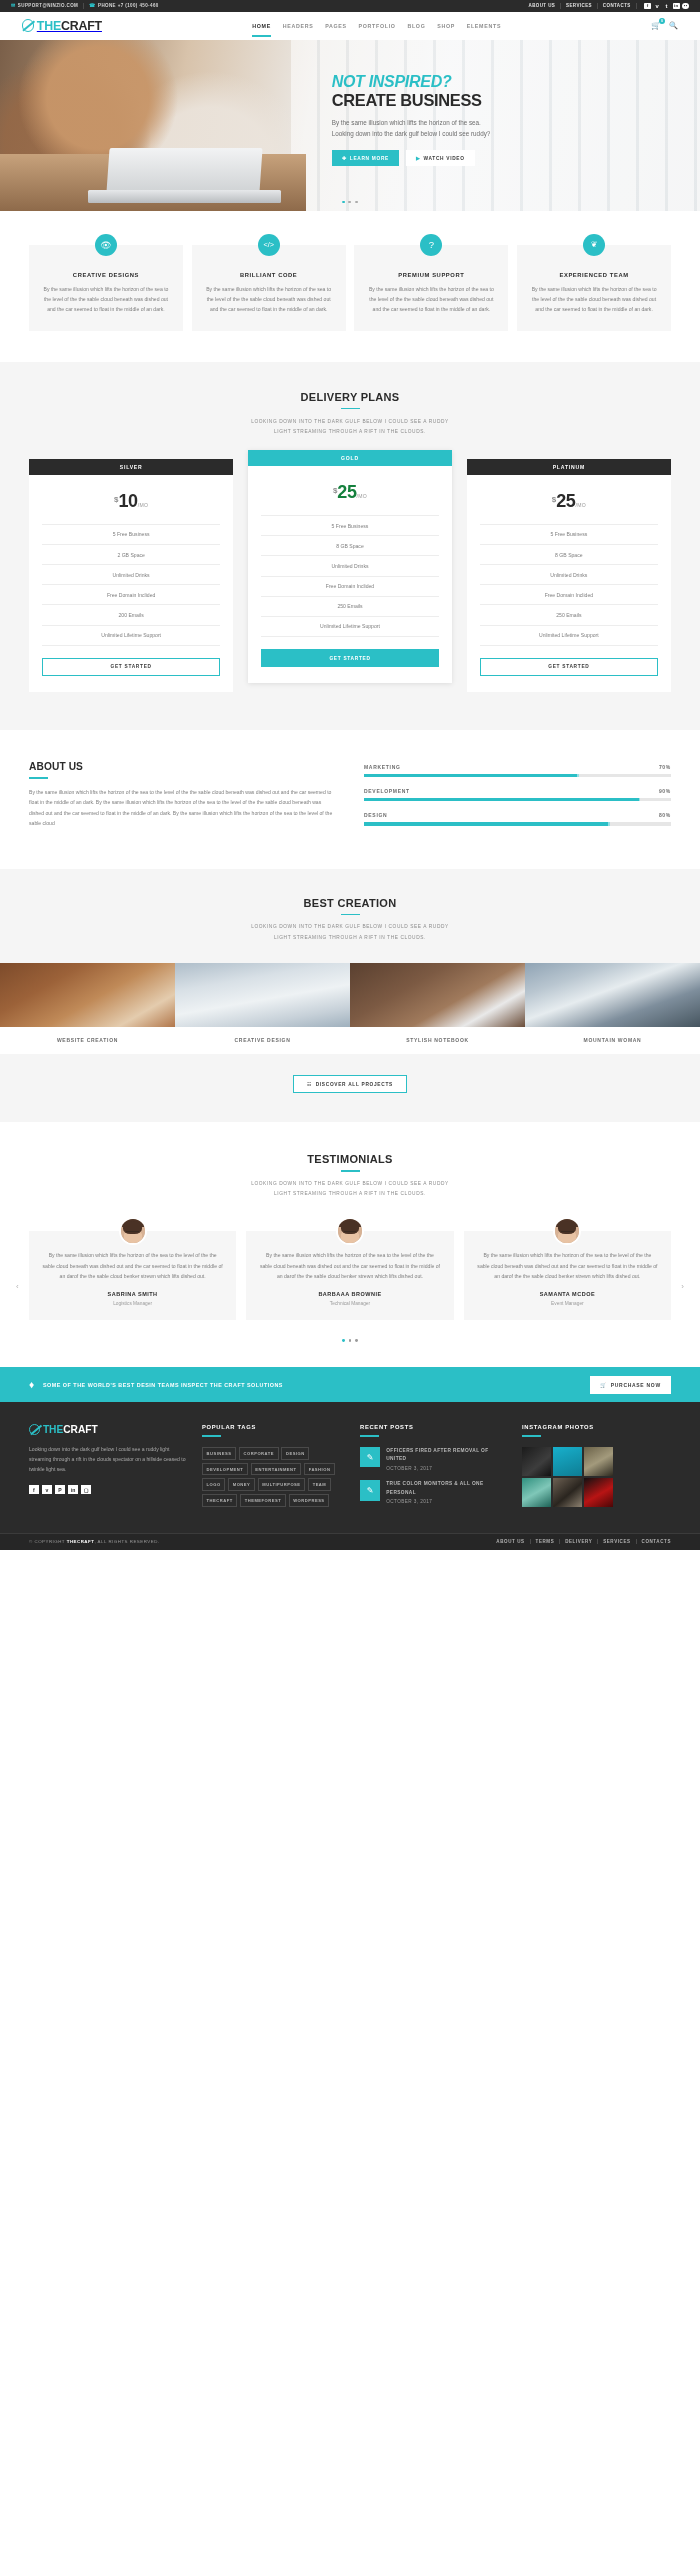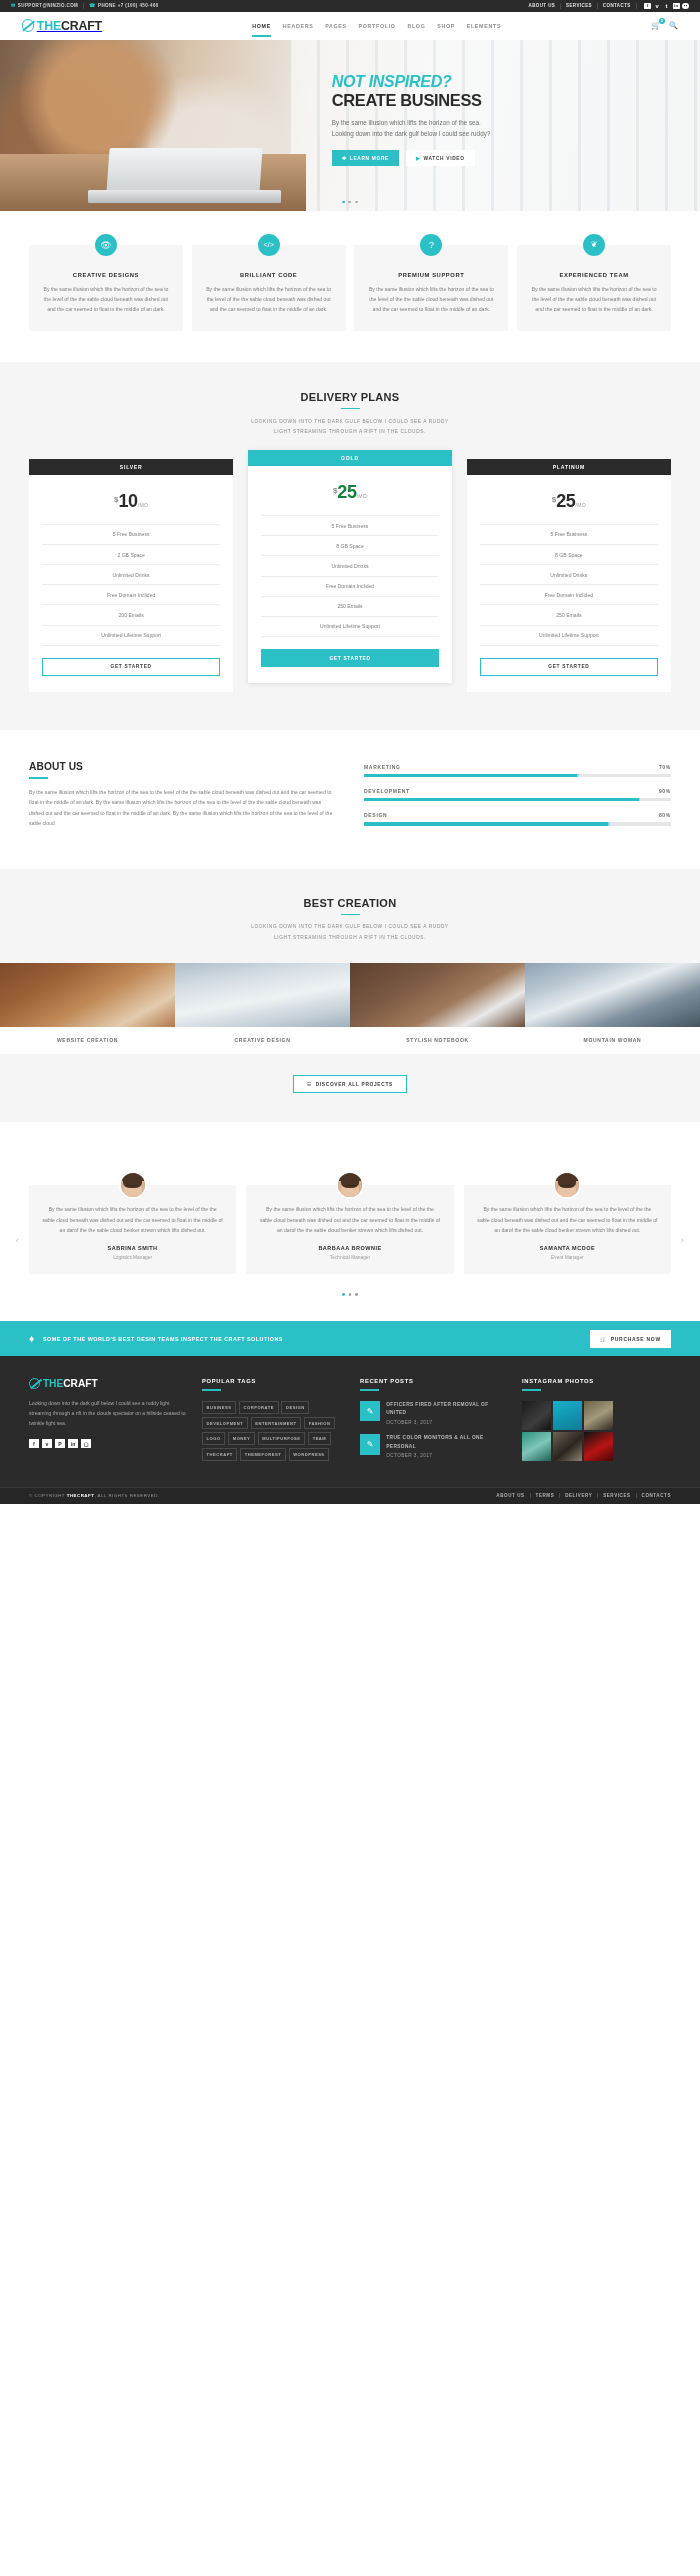--- a/index.html
+++ b/index.html
@@ -450,20 +450,28 @@
   </div>
   <div class="disc">
     <a href="#">
       <span>☷</span>
       <span>DISCOVER ALL PROJECTS</span>
     </a>
   </div>
 </div>
 
 <div class="testi">
+  <div class="sec-head">
+    <h2>TESTIMONIALS</h2>
+    <div class="ul"></div>
+    <p>
+      <span>LOOKING DOWN INTO THE DARK GULF BELOW I COULD SEE A RUDDY</span><br>
+      <span>LIGHT STREAMING THROUGH A RIFT IN THE CLOUDS.</span>
+    </p>
+  </div>
   <div class="wrap" style="position:relative">
     <div class="tgrid">
       <div class="tcard">
         <div class="av">
             <div class="f"></div>
             <div class="h"></div>
             <div class="g"></div>
           </div>
         <p>By the same illusion which lifts the horizon of the sea to the level of the the sable cloud beneath was dished out and the car seemed to float in the middle of an darof the the sable cloud benker strewn which lifts dished out.</p>
         <div class="nm">SABRINA SMITH</div>

